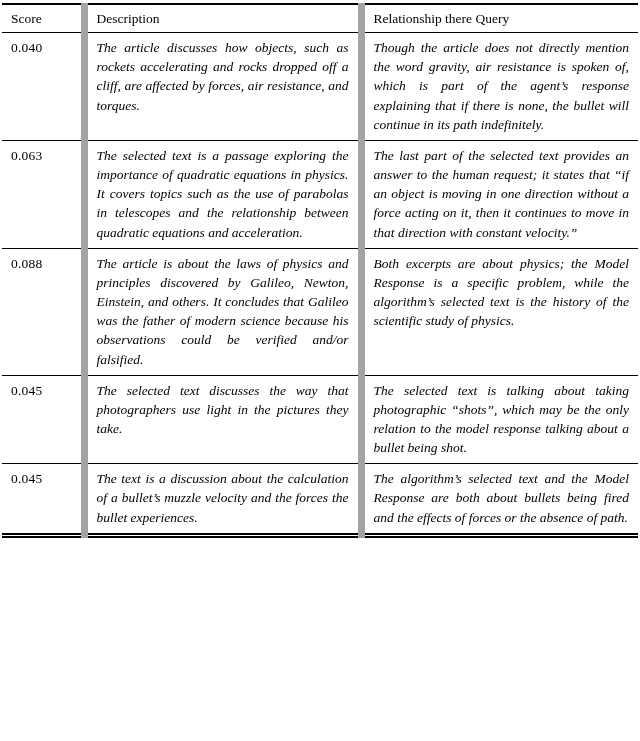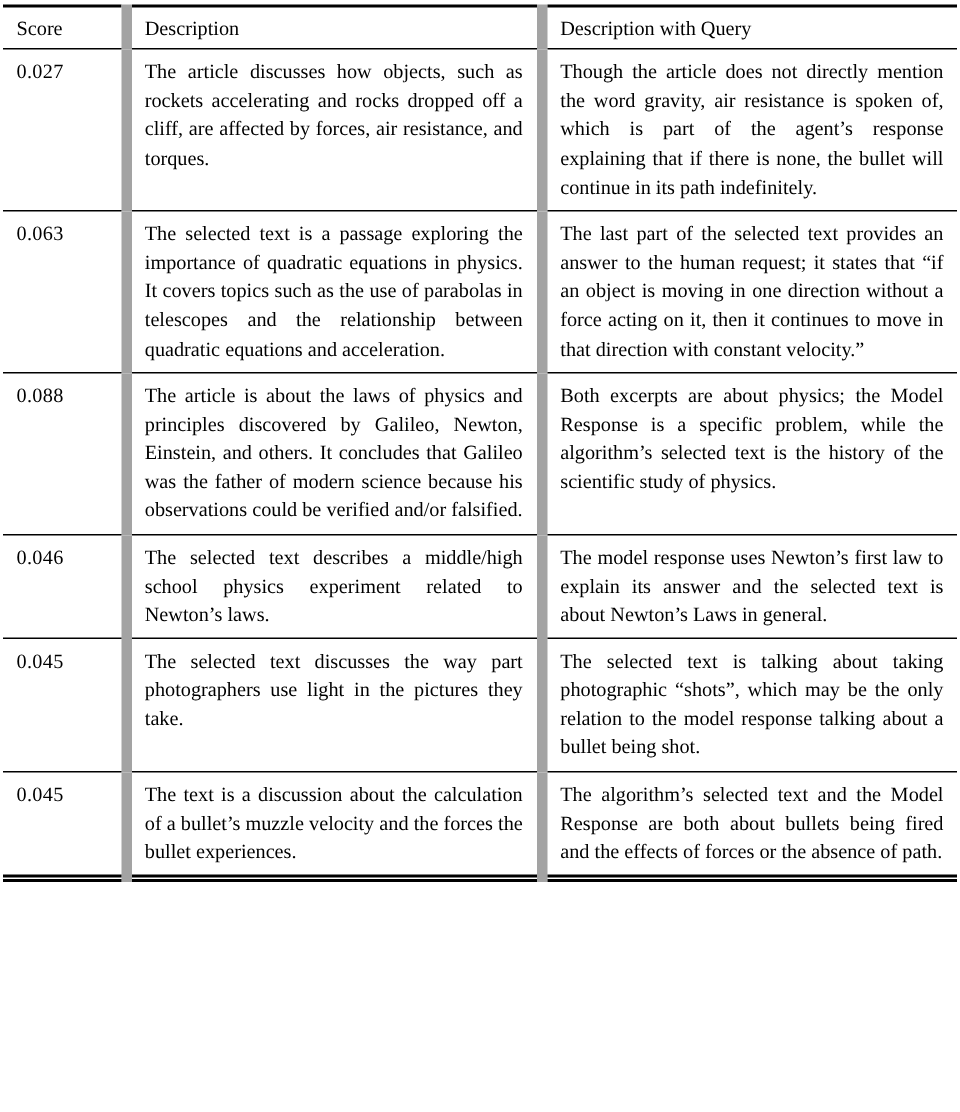--- a/index.html
+++ b/index.html
@@ -42,66 +42,62 @@
   }
   tbody td {
     border-bottom: 1px solid #000;
   }
   th + th, td + td {
     border-left: 7px solid #a3a3a3;
   }
   td.justify {
     text-align: justify;
     text-justify: inter-word;
+    font-style: italic;
   }
   td.score {
     letter-spacing: 0.2px;
   }
 </style>
 </head>
 <body>
 
 <div class="page">
   <table class="results">
     <colgroup>
       <col class="c-score">
       <col class="c-desc">
       <col class="c-rel">
     </colgroup>
     <thead>
       <tr>
         <th>Score</th>
         <th>Description</th>
-        <th>Description with Query</th>
+        <th>Relationship there Query</th>
       </tr>
     </thead>
     <tbody>
       <tr>
-        <td class="score">0.027</td>
+        <td class="score">0.040</td>
         <td class="justify">The article discusses how objects, such as rockets accelerating and rocks dropped off a cliff, are affected by forces, air resistance, and torques.</td>
         <td class="justify">Though the article does not directly mention the word gravity, air resistance is spoken of, which is part of the agent’s response explaining that if there is none, the bullet will continue in its path indefinitely.</td>
       </tr>
       <tr>
         <td class="score">0.063</td>
         <td class="justify">The selected text is a passage exploring the importance of quadratic equations in physics. It covers topics such as the use of parabolas in telescopes and the relationship between quadratic equations and acceleration.</td>
         <td class="justify">The last part of the selected text provides an answer to the human request; it states that “if an object is moving in one direction without a force acting on it, then it continues to move in that direction with constant velocity.”</td>
       </tr>
       <tr>
         <td class="score">0.088</td>
         <td class="justify">The article is about the laws of physics and principles discovered by Galileo, Newton, Einstein, and others. It concludes that Galileo was the father of modern science because his observations could be verified and/or falsified.</td>
         <td class="justify">Both excerpts are about physics; the Model Response is a specific problem, while the algorithm’s selected text is the history of the scientific study of physics.</td>
       </tr>
       <tr>
-        <td class="score">0.046</td>
-        <td class="justify">The selected text describes a middle/high school physics experiment related to Newton’s laws.</td>
-        <td class="justify">The model response uses Newton’s first law to explain its answer and the selected text is about Newton’s Laws in general.</td>
-      </tr>
-      <tr>
         <td class="score">0.045</td>
-        <td class="justify">The selected text discusses the way part photographers use light in the pictures they take.</td>
+        <td class="justify">The selected text discusses the way that photographers use light in the pictures they take.</td>
         <td class="justify">The selected text is talking about taking photographic “shots”, which may be the only relation to the model response talking about a bullet being shot.</td>
       </tr>
       <tr>
         <td class="score">0.045</td>
         <td class="justify">The text is a discussion about the calculation of a bullet’s muzzle velocity and the forces the bullet experiences.</td>
         <td class="justify">The algorithm’s selected text and the Model Response are both about bullets being fired and the effects of forces or the absence of path.</td>
       </tr>
     </tbody>
   </table>
 </div>

